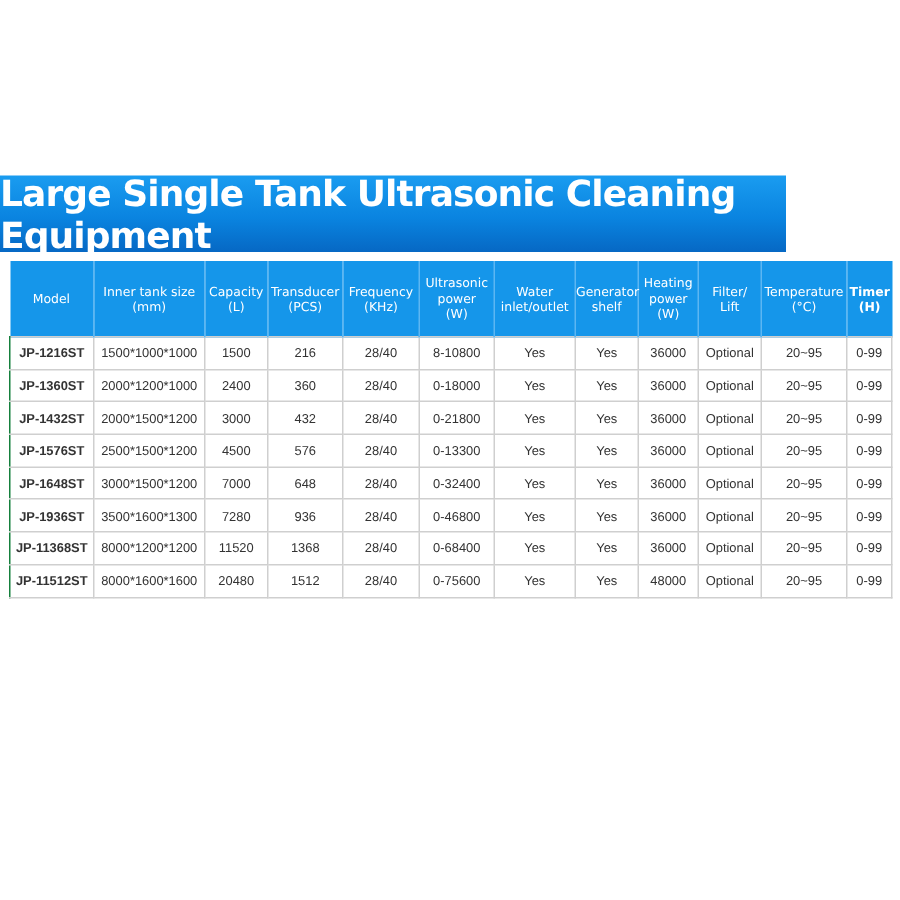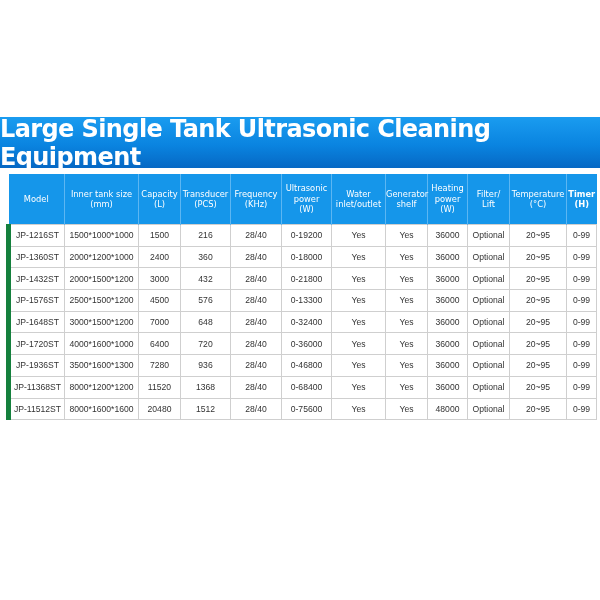--- a/index.html
+++ b/index.html
@@ -1,42 +1,42 @@
 <!DOCTYPE html>
 <html><head>
   <meta charset="utf-8">
   <style>
     html, body { margin: 0; padding: 0; }
     body {
       width: 600px; height: 600px; background: #ffffff; position: relative;
       overflow: hidden; font-family: "Liberation Sans", sans-serif;
     }
     .banner {
-      position: absolute; left: 0; top: 117px; width: 600px; height: 51px;
+      position: absolute; left: 0; top: 117px; width: 524px; height: 51px;
       background: linear-gradient(to bottom, #1a9cf0 0%, #0a84e0 55%, #0668c4 100%);
       display: flex; align-items: center; justify-content: center;
     }
     .banner h1 {
       margin: 0; color: #ffffff; font-family: "DejaVu Sans", sans-serif;
       font-weight: bold; font-size: 24px; letter-spacing: -0.6px;
     }
     .table-wrap { position: absolute; left: 6px; top: 174px; width: 588px; }
     table { border-collapse: collapse; width: 588px; table-layout: fixed; }
     th {
       background: #1596ea; color: #ffffff; font-weight: normal;
       font-family: "DejaVu Sans", sans-serif; font-size: 8.3px; line-height: 10.5px;
       height: 50px; padding: 0; text-align: center; vertical-align: middle;
       border-right: 1px solid #5cb6f2;
     }
     th:last-child { border-right: none; font-weight: bold; }
     td {
       font-size: 8.6px; color: #333333; text-align: center; height: 20.7px; padding: 0;
       border: 1px solid #cfcfcf; white-space: nowrap; overflow: hidden;
     }
-    tbody tr td:first-child { border-left: 5px solid #15803d; }
+    tbody tr td:first-child { border-left: 1px solid #15803d; font-weight: bold; }
   </style>
 </head>
 <body>
 
 <div class="banner">
   <h1>Large Single Tank Ultrasonic Cleaning Equipment</h1>
 </div>
 
 <div class="table-wrap">
   <table>
@@ -70,21 +70,21 @@
           <th><span>Timer</span><br><span>(H)</span></th>
         </tr>
     </thead>
     <tbody id="tbody">
         <tr>
           <td>JP-1216ST</td>
           <td>1500*1000*1000</td>
           <td>1500</td>
           <td>216</td>
           <td>28/40</td>
-          <td>0-19200</td>
+          <td>8-10800</td>
           <td>Yes</td>
           <td>Yes</td>
           <td>36000</td>
           <td>Optional</td>
           <td>20~95</td>
           <td>0-99</td>
         </tr>
         <tr>
           <td>JP-1360ST</td>
           <td>2000*1200*1000</td>
@@ -135,34 +135,20 @@
           <td>28/40</td>
           <td>0-32400</td>
           <td>Yes</td>
           <td>Yes</td>
           <td>36000</td>
           <td>Optional</td>
           <td>20~95</td>
           <td>0-99</td>
         </tr>
         <tr>
-          <td>JP-1720ST</td>
-          <td>4000*1600*1000</td>
-          <td>6400</td>
-          <td>720</td>
-          <td>28/40</td>
-          <td>0-36000</td>
-          <td>Yes</td>
-          <td>Yes</td>
-          <td>36000</td>
-          <td>Optional</td>
-          <td>20~95</td>
-          <td>0-99</td>
-        </tr>
-        <tr>
           <td>JP-1936ST</td>
           <td>3500*1600*1300</td>
           <td>7280</td>
           <td>936</td>
           <td>28/40</td>
           <td>0-46800</td>
           <td>Yes</td>
           <td>Yes</td>
           <td>36000</td>
           <td>Optional</td>

